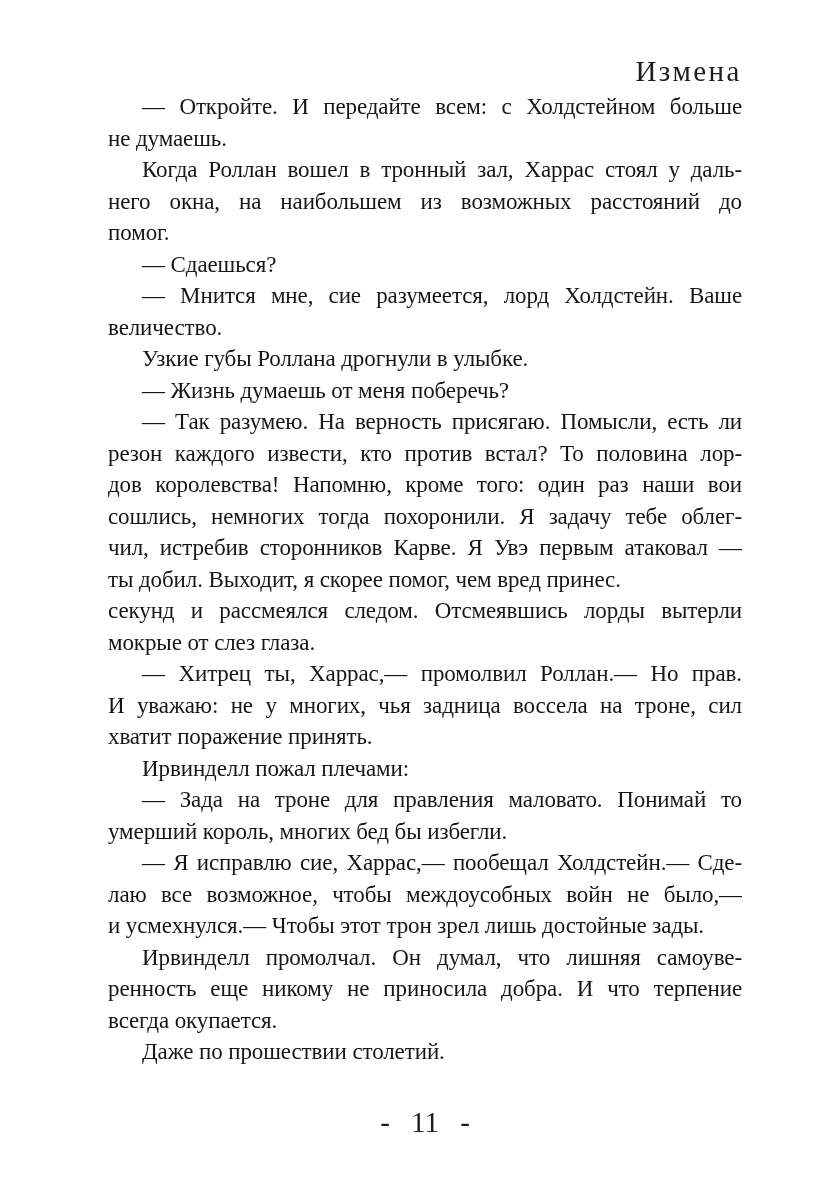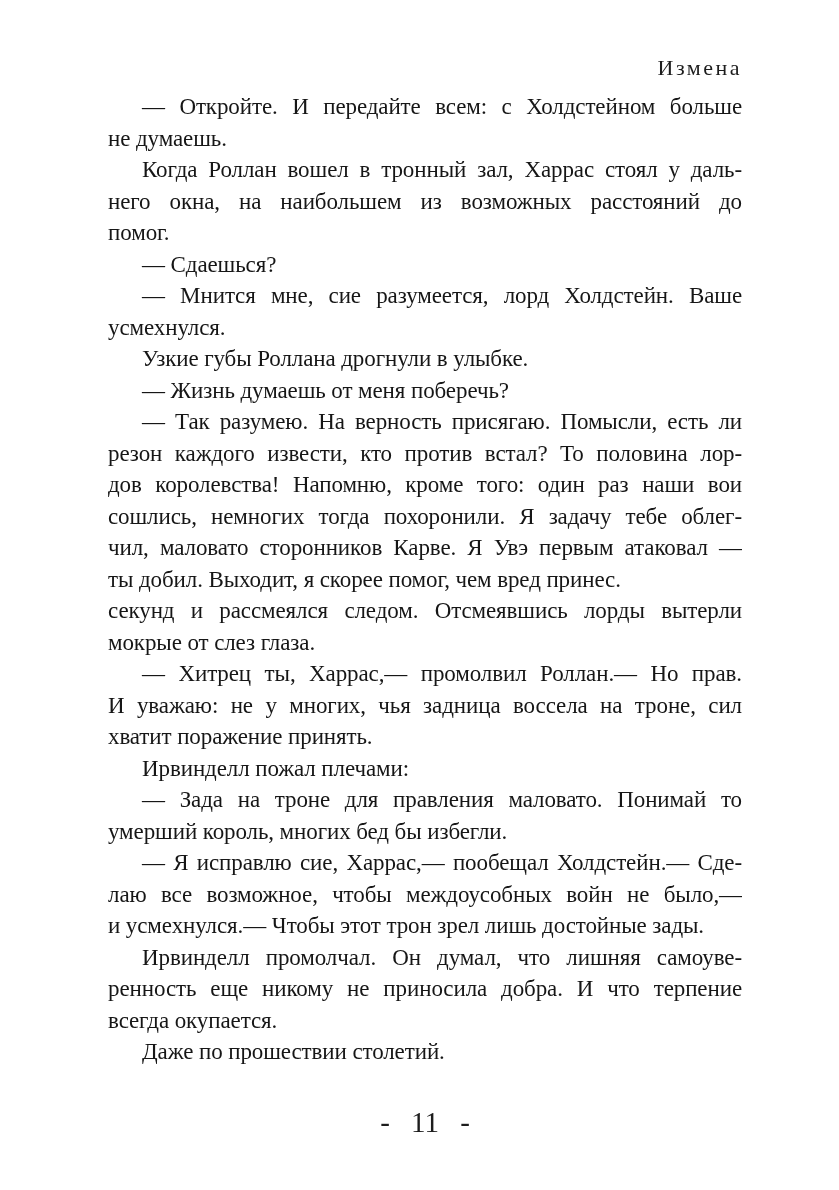--- a/index.html
+++ b/index.html
@@ -15,21 +15,21 @@
     font-family: "Liberation Serif", "DejaVu Serif", serif;
     color: #161616;
     overflow: hidden;
   }
   .running-header {
     position: absolute;
     top: 55px;
     left: 108px;
     width: 634px;
     text-align: right;
-    font-size: 22px;
+    font-size: 29px;
     letter-spacing: 2.5px;
     color: #1d1d1d;
   }
   .text-block {
     position: absolute;
     top: 91px;
     left: 108px;
     width: 634px;
   }
   .para {
@@ -77,34 +77,34 @@
       <div class="para">
         <div class="line first">Когда Роллан вошел в тронный зал, Харрас стоял у даль-</div>
         <div class="line">него окна, на наибольшем из возможных расстояний до</div>
         <div class="line plast">помог.</div>
       </div>
       <div class="para">
         <div class="line first plast">— Сдаешься?</div>
       </div>
       <div class="para">
         <div class="line first">— Мнится мне, сие разумеется, лорд Холдстейн. Ваше</div>
-        <div class="line plast">усмехнулся.</div>
+        <div class="line plast">величество.</div>
       </div>
       <div class="para">
         <div class="line first plast">Узкие губы Роллана дрогнули в улыбке.</div>
       </div>
       <div class="para">
         <div class="line first plast">— Жизнь думаешь от меня поберечь?</div>
       </div>
       <div class="para">
         <div class="line first">— Так разумею. На верность присягаю. Помысли, есть ли</div>
         <div class="line">резон каждого извести, кто против встал? То половина лор-</div>
         <div class="line">дов королевства! Напомню, кроме того: один раз наши вои</div>
         <div class="line">сошлись, немногих тогда похоронили. Я задачу тебе облег-</div>
-        <div class="line">чил, маловато сторонников Карве. Я Увэ первым атаковал —</div>
+        <div class="line">чил, истребив сторонников Карве. Я Увэ первым атаковал —</div>
         <div class="line plast">ты добил. Выходит, я скорее помог, чем вред принес.</div>
       </div>
       <div class="para">
         <div class="line">секунд и рассмеялся следом. Отсмеявшись лорды вытерли</div>
         <div class="line plast">мокрые от слез глаза.</div>
       </div>
       <div class="para">
         <div class="line first">— Хитрец ты, Харрас,— промолвил Роллан.— Но прав.</div>
         <div class="line">И уважаю: не у многих, чья задница воссела на троне, сил</div>
         <div class="line plast">хватит поражение принять.</div>

